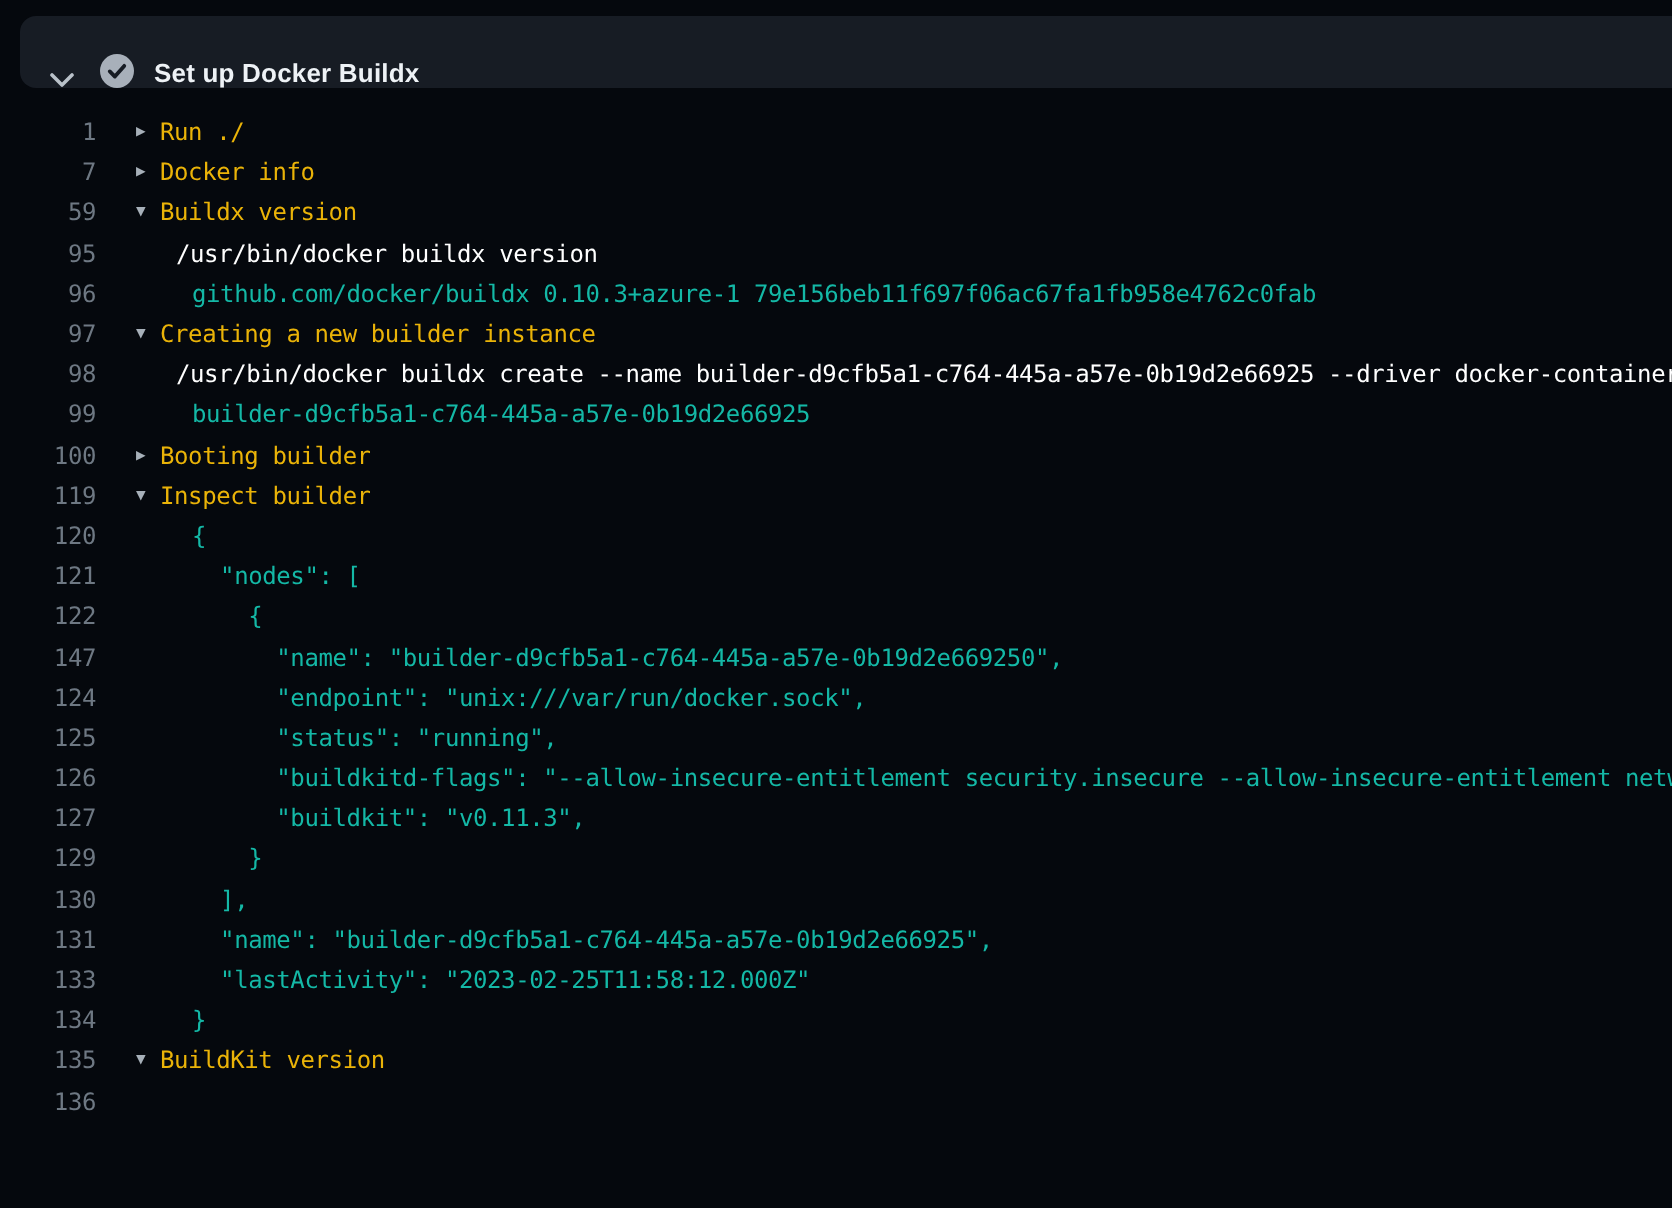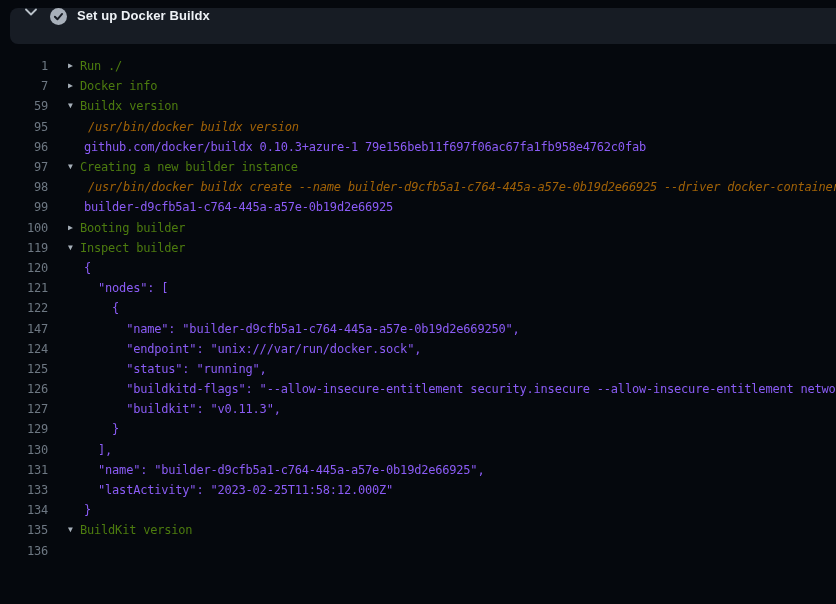--- a/index.html
+++ b/index.html
@@ -9,21 +9,21 @@
     background: #05080d;
     font-family: "Liberation Sans", sans-serif;
   }
   .step-header {
     position: absolute;
     top: 8px; left: 10px; right: 0;
     height: 36px;
     background: #171c24;
     border-radius: 8px 0 0 8px;
     display: flex;
-    align-items: flex-start;
+    align-items: flex-end;
     cursor: pointer;
   }
   .chev { margin-left: 10px; width: 22px; display: flex; justify-content: center; }
   .status { margin-left: 5px; width: 22px; display: flex; justify-content: center; }
   .step-title {
     margin-left: 8px;
     color: #eef2f6;
     font-size: 13px;
     font-weight: 600;
     letter-spacing: 0.1px;
@@ -50,23 +50,23 @@
     color: #6e7883;
     cursor: pointer;
   }
   .log-line .marker {
     flex: 0 0 12px;
     margin-left: 20px;
     font-size: 8px;
     color: #a7b0b9;
     line-height: 1;
   }
-  .log-line.group .text { color: #4d7c0f; }
-  .log-line.command .text { margin-left: 40px; color: #a16207; font-style: italic; }
-  .log-line.output  .text { margin-left: 36px; color: #8b5cf6; }
+  .log-line.group .text { color: #eab308; }
+  .log-line.command .text { margin-left: 40px; color: #ffffff; }
+  .log-line.output  .text { margin-left: 48px; color: #14b8a6; }
   .log-line .text { overflow: hidden; }
 </style>
 </head>
 <body>
 
 <div class="step-header">
   <span class="chev">
     <svg width="12" height="8" viewBox="0 0 12 8" fill="none">
       <path d="M1 1.5 L6 6.5 L11 1.5" stroke="#b9c1c9" stroke-width="1.8" stroke-linecap="round" stroke-linejoin="round"></path>
     </svg>

